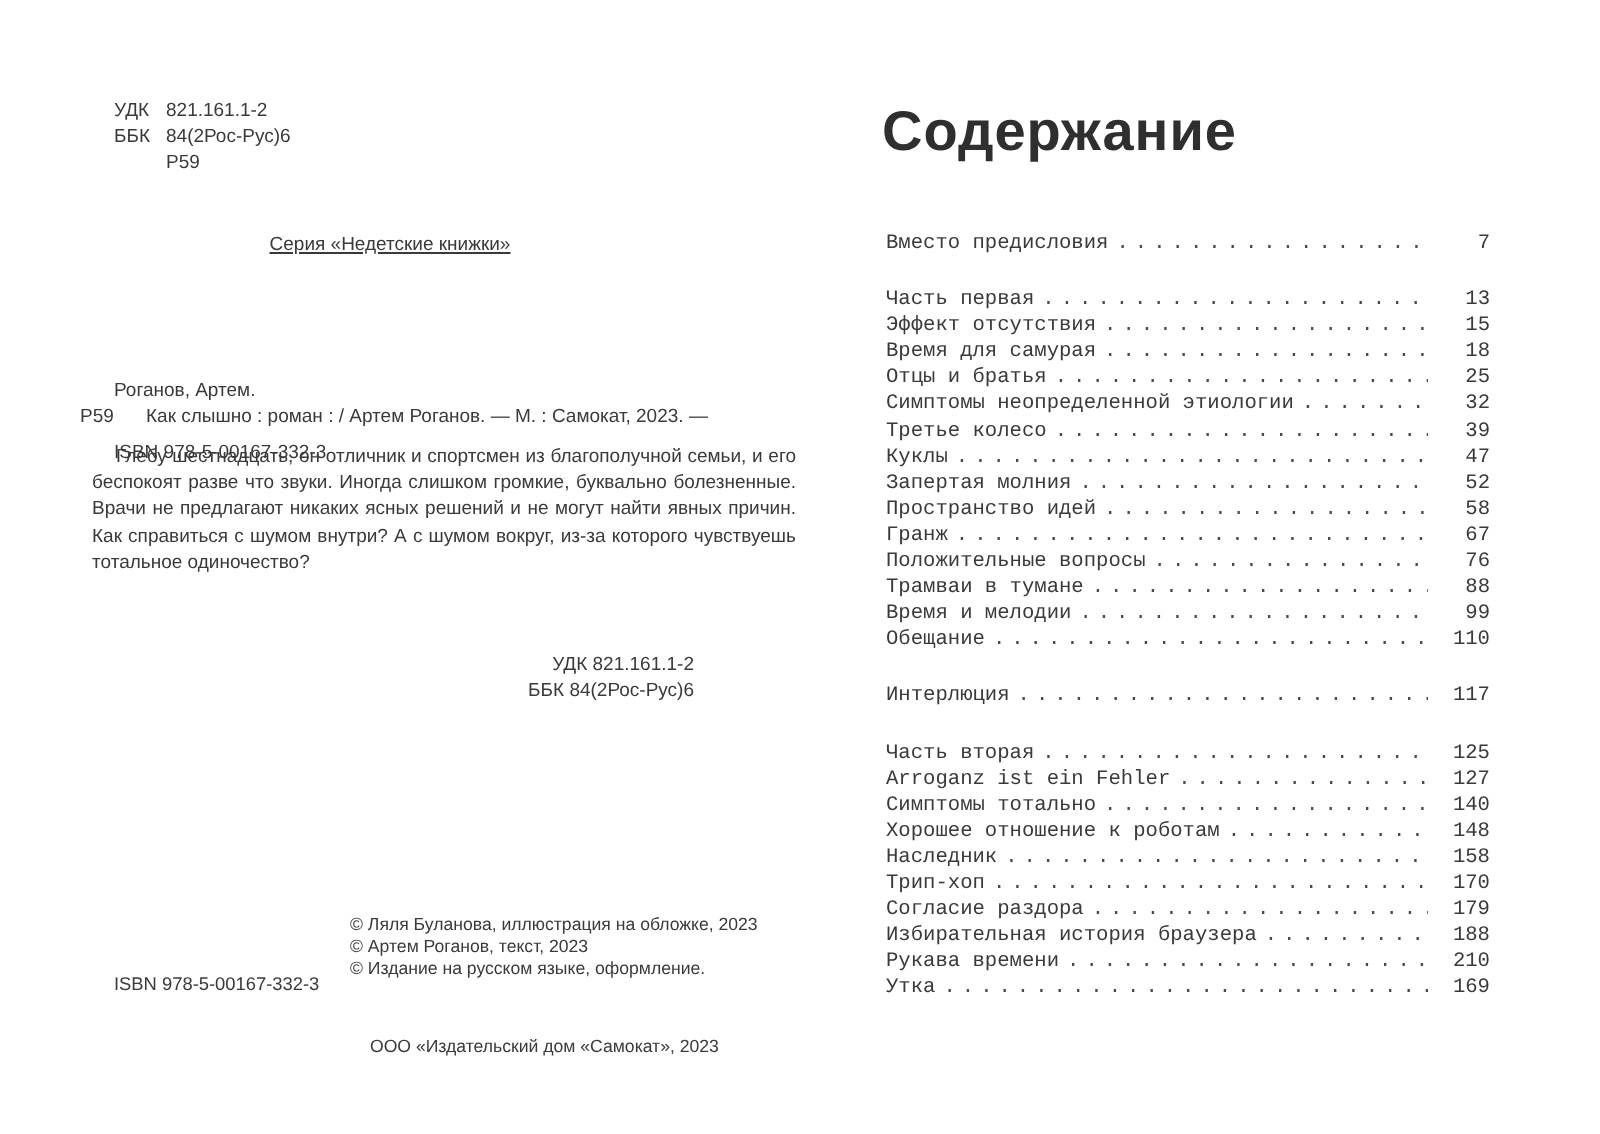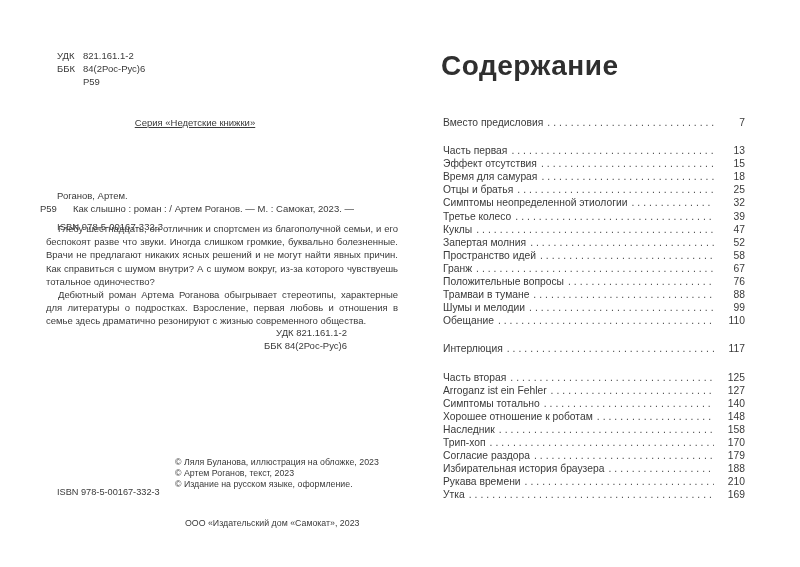--- a/index.html
+++ b/index.html
@@ -33,21 +33,21 @@
   .copyright { left:175px; top:457px; font-size:8.8px; line-height:11px; }
   .copyright-line-indent { margin-left:10px;margin-top:28px; }
 
   .isbn-bottom { left:57px; top:487px; font-size:9.2px; }
 
   
   .toc-title { left:441px; top:50px; font-size:28px; font-weight:700; letter-spacing:0.5px; color:#2f2f2f; }
 
   .toc { left:443px; top:116px; width:302px; font-size:10.3px; }
   .toc-group + .toc-group { margin-top:15px; }
-  .toc-row { display:flex; align-items:flex-end; line-height:13.1px; }
+  .toc-row { display:flex; align-items:flex-end; line-height:13.1px;font-family:Liberation Mono, monospace; }
   .toc-row-title { white-space:nowrap; flex-shrink:0; }
   .toc-leader { flex:1 1 auto; overflow:hidden; white-space:nowrap; letter-spacing:3px; margin:0 3px 0 4px; color:#4a4a4a; }
   .toc-page { width:28px; text-align:right; flex-shrink:0; }
 </style>
 </head>
 <body>
 
 <div class="abs codes-top">
     <div class="code-row"><span class="code-label">УДК</span><span class="code-value">821.161.1-2</span></div>
     <div class="code-row"><span class="code-label">ББК</span><span class="code-value">84(2Рос-Рус)6</span></div>
@@ -59,21 +59,20 @@
 <div class="abs bib-block">
   <div class="bib-author">Роганов, Артем.</div>
   <div>
     <span class="bib-code">Р59</span><span>Как слышно : роман : / Артем Роганов. — М. : Самокат, 2023. —</span>
   </div>
   <div class="bib-isbn">ISBN 978-5-00167-332-3</div>
 </div>
 
 <div class="abs annotation">
   <p>Глебу шестнадцать, он отличник и спортсмен из благополучной семьи, и его беспокоят разве что звуки. Иногда слишком громкие, буквально болезненные. Врачи не предлагают никаких ясных решений и не могут найти явных причин. Как справиться с шумом внутри? А с шумом вокруг, из-за которого чувствуешь тотальное одиночество?</p>
-  <p>Дебютный роман Артема Роганова обыгрывает стереотипы, характерные для литературы о подростках. Взросление, первая любовь и отношения в семье здесь драматично резонируют с жизнью современного общества.</p>
 </div>
 
 <div class="abs codes-bottom">
     <div>УДК 821.161.1-2</div>
     <div>ББК 84(2Рос-Рус)6</div>
   </div>
 
 <div class="abs copyright">
     <div>© Ляля Буланова, иллюстрация на обложке, 2023</div>
     <div>© Артем Роганов, текст, 2023</div>
@@ -148,21 +147,21 @@
         <span class="toc-row-title">Положительные вопросы</span>
         <span class="toc-leader">........................................................................................................................</span>
         <span class="toc-page">76</span>
       </div>
       <div class="toc-row">
         <span class="toc-row-title">Трамваи в тумане</span>
         <span class="toc-leader">........................................................................................................................</span>
         <span class="toc-page">88</span>
       </div>
       <div class="toc-row">
-        <span class="toc-row-title">Шумы и мелодии</span>
+        <span class="toc-row-title">Время и мелодии</span>
         <span class="toc-leader">........................................................................................................................</span>
         <span class="toc-page">99</span>
       </div>
       <div class="toc-row">
         <span class="toc-row-title">Обещание</span>
         <span class="toc-leader">........................................................................................................................</span>
         <span class="toc-page">110</span>
       </div>
     </div>
     <div class="toc-group">

